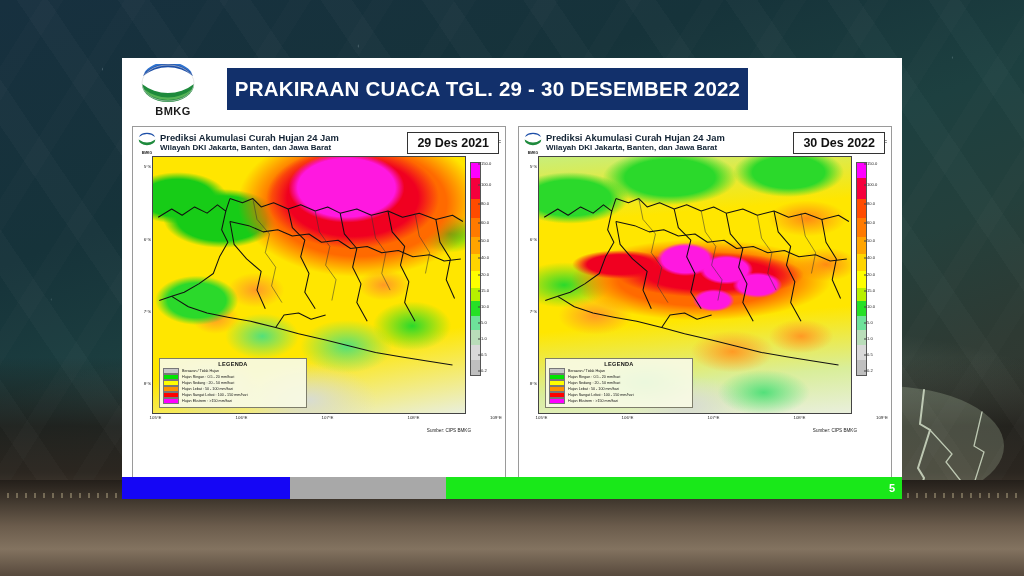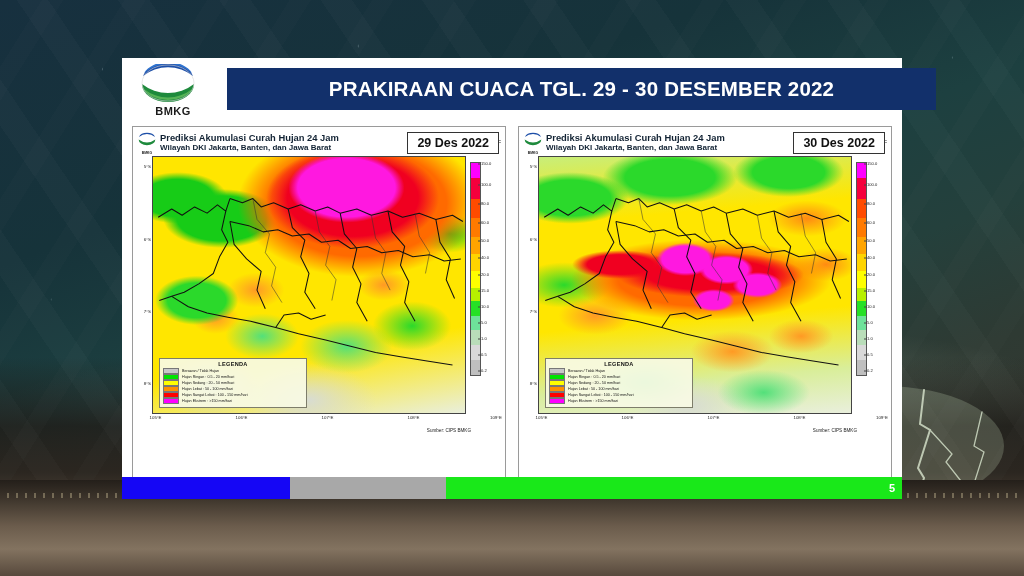--- a/index.html
+++ b/index.html
@@ -45,21 +45,21 @@
     background:linear-gradient(180deg,#241f1a 0%,#3b332a 18%,#6b5c4c 48%,#837360 72%,#57493c 100%);}
   .horizon-lights{position:absolute;left:0;right:0;bottom:78px;height:5px;
     background:repeating-linear-gradient(90deg, rgba(255,240,190,.0) 0 7px, rgba(255,240,190,.55) 7px 9px);opacity:.55;}
 
   
   .slide{position:absolute;left:122px;top:58px;width:780px;height:434px;background:#ffffff;}
   .slide-head{position:relative;height:62px;}
   .logo{position:absolute;left:18px;top:6px;width:66px;height:56px;text-align:center;}
   .logo svg{display:block;}
   .logo-text{font-size:11px;font-weight:bold;color:#1a1a1a;letter-spacing:.5px;margin-top:1px;}
-  .titlebar{position:absolute;left:105px;top:10px;width:709px;height:42px;background:#12306b;
+  .titlebar{position:absolute;left:105px;top:10px;width:521px;height:42px;background:#12306b;
     display:flex;align-items:center;justify-content:center;}
   .titlebar span{color:#fff;font-size:20.5px;font-weight:bold;letter-spacing:.2px;}
 
   .panels{position:absolute;left:10px;top:68px;width:760px;height:358px;display:flex;gap:12px;}
   .panel{flex:1;border:1px solid #9a9a9a;background:#fff;position:relative;}
 
   .p-head{display:flex;align-items:flex-start;padding:5px 4px 2px 4px;}
   .p-logo{width:20px;height:22px;flex:0 0 20px;margin-right:3px;text-align:center;}
   .p-logo .lt{font-size:3.4px;font-weight:bold;color:#1a1a1a;line-height:4px;}
   .p-titles{flex:1;min-width:0;}
@@ -168,21 +168,21 @@
           <div class="p-titles">
             <div class="p-t1">Prediksi Akumulasi Curah Hujan 24 Jam</div>
             <div class="p-t2">Wilayah DKI Jakarta, Banten, dan Jawa Barat</div>
           </div>
           <div class="p-meta">
             <div class="p-m">Berlaku:  29 Desember 2022</div>
             <div class="p-m">Data Inisial:  28 Desember 2022 00 UTC</div>
           </div>
         </div>
 
-        <div class="datebadge">29 Des 2022</div>
+        <div class="datebadge">29 Des 2021</div>
 
         <div class="mapwrap">
           <div class="yaxis">
             <i style="top:4%">5°S</i>
             <i style="top:32%">6°S</i>
             <i style="top:60%">7°S</i>
             <i style="top:88%">8°S</i>
           </div>
 
           <div class="mapbox">

